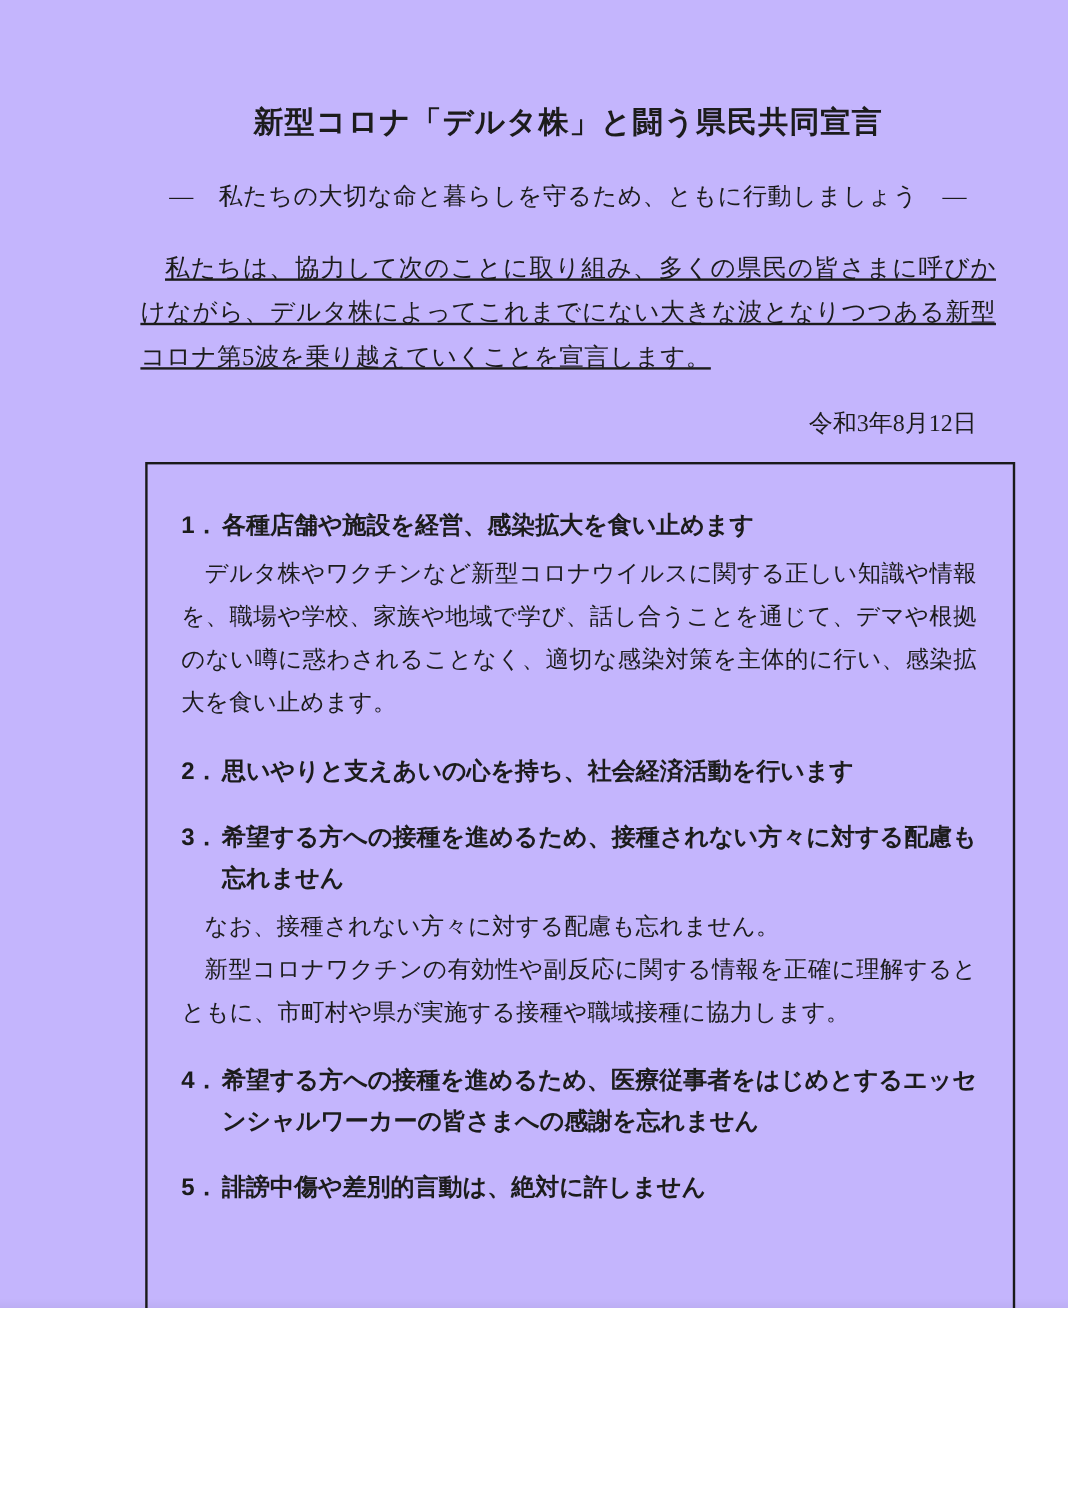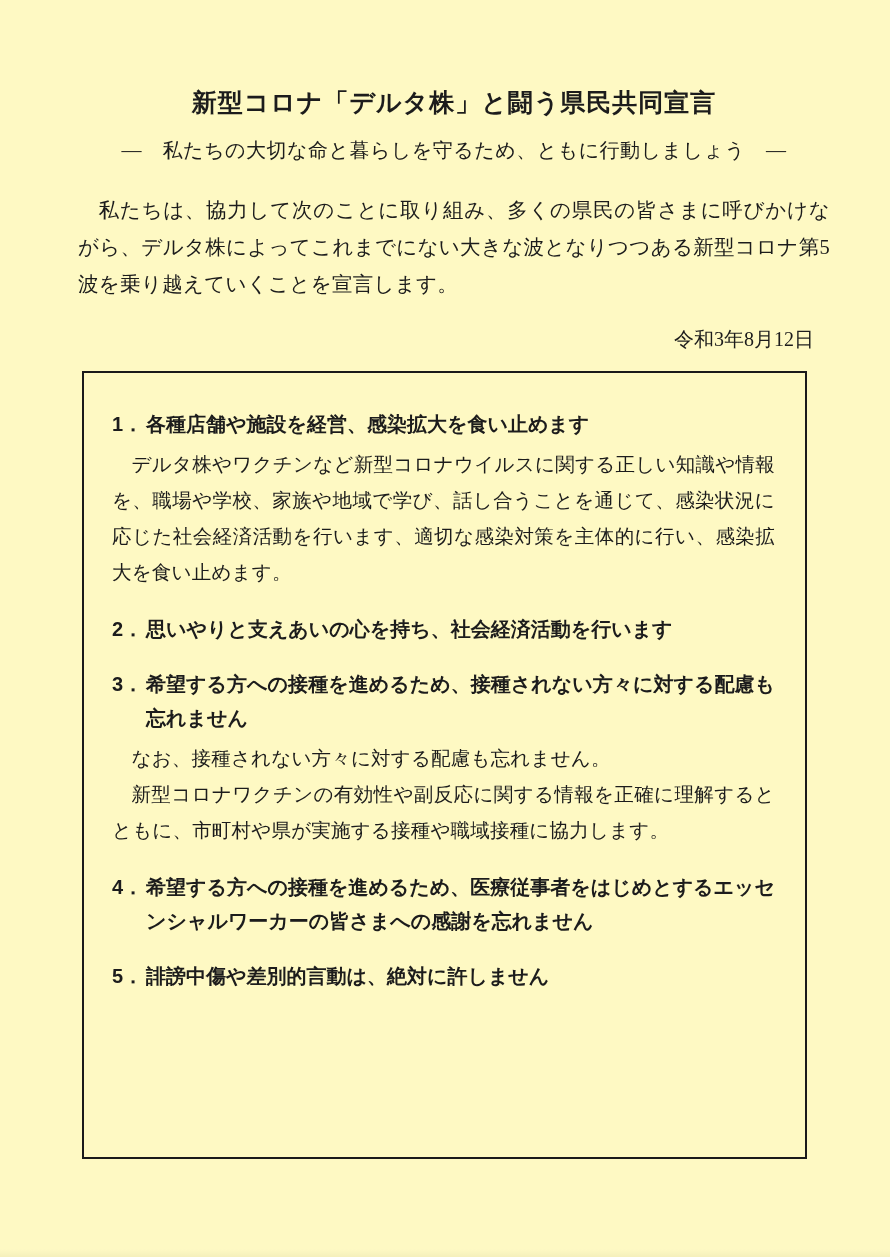--- a/index.html
+++ b/index.html
@@ -3,52 +3,53 @@
 <meta charset="utf-8">
 <style>
   html, body {
     margin: 0;
     padding: 0;
     background: #ffffff;
   }
   .page {
     position: relative;
     width: 890px;
-    height: 1257px;
+    height: 1090px;
     margin: 0 auto;
-    background: #fef9c3;
+    background: #c4b5fd;
     color: #1c1c1c;
     box-sizing: border-box;
-    padding: 86px 60px 0 78px;
+    padding: 86px 60px 0 117px;
     overflow: hidden;
     font-family: "Liberation Serif", "DejaVu Serif", serif;
   }
   .doc-title {
     text-align: center;
     font-family: "Liberation Sans", "DejaVu Sans", sans-serif;
     font-weight: bold;
     font-size: 25px;
     line-height: 32px;
     letter-spacing: 1px;
     margin: 0;
   }
   .doc-subtitle {
     text-align: center;
     font-size: 20px;
     line-height: 28px;
-    margin-top: 18px;
+    margin-top: 32px;
     letter-spacing: 0.5px;
   }
   .intro {
     margin-top: 28px;
     font-size: 20.5px;
     line-height: 37px;
     text-align: justify;
     text-indent: 1em;
     letter-spacing: 0.3px;
+    text-decoration: underline;
   }
   .date-line {
     margin-top: 16px;
     text-align: right;
     font-size: 20px;
     line-height: 30px;
     padding-right: 16px;
   }
   .decl-box {
     box-sizing: border-box;
@@ -108,21 +109,21 @@
   <div class="date-line">令和3年8月12日</div>
 
   <div class="decl-box">
 
     <div class="decl-item">
       <div class="decl-heading">
         <span class="decl-number">1．</span>
         <span class="decl-heading-text">各種店舗や施設を経営、感染拡大を食い止めます</span>
       </div>
       <div class="decl-body">
-        <p>デルタ株やワクチンなど新型コロナウイルスに関する正しい知識や情報を、職場や学校、家族や地域で学び、話し合うことを通じて、感染状況に応じた社会経済活動を行います、適切な感染対策を主体的に行い、感染拡大を食い止めます。</p>
+        <p>デルタ株やワクチンなど新型コロナウイルスに関する正しい知識や情報を、職場や学校、家族や地域で学び、話し合うことを通じて、デマや根拠のない噂に惑わされることなく、適切な感染対策を主体的に行い、感染拡大を食い止めます。</p>
       </div>
     </div>
 
     <div class="decl-item">
       <div class="decl-heading">
         <span class="decl-number">2．</span>
         <span class="decl-heading-text">思いやりと支えあいの心を持ち、社会経済活動を行います</span>
       </div>
     </div>
 

